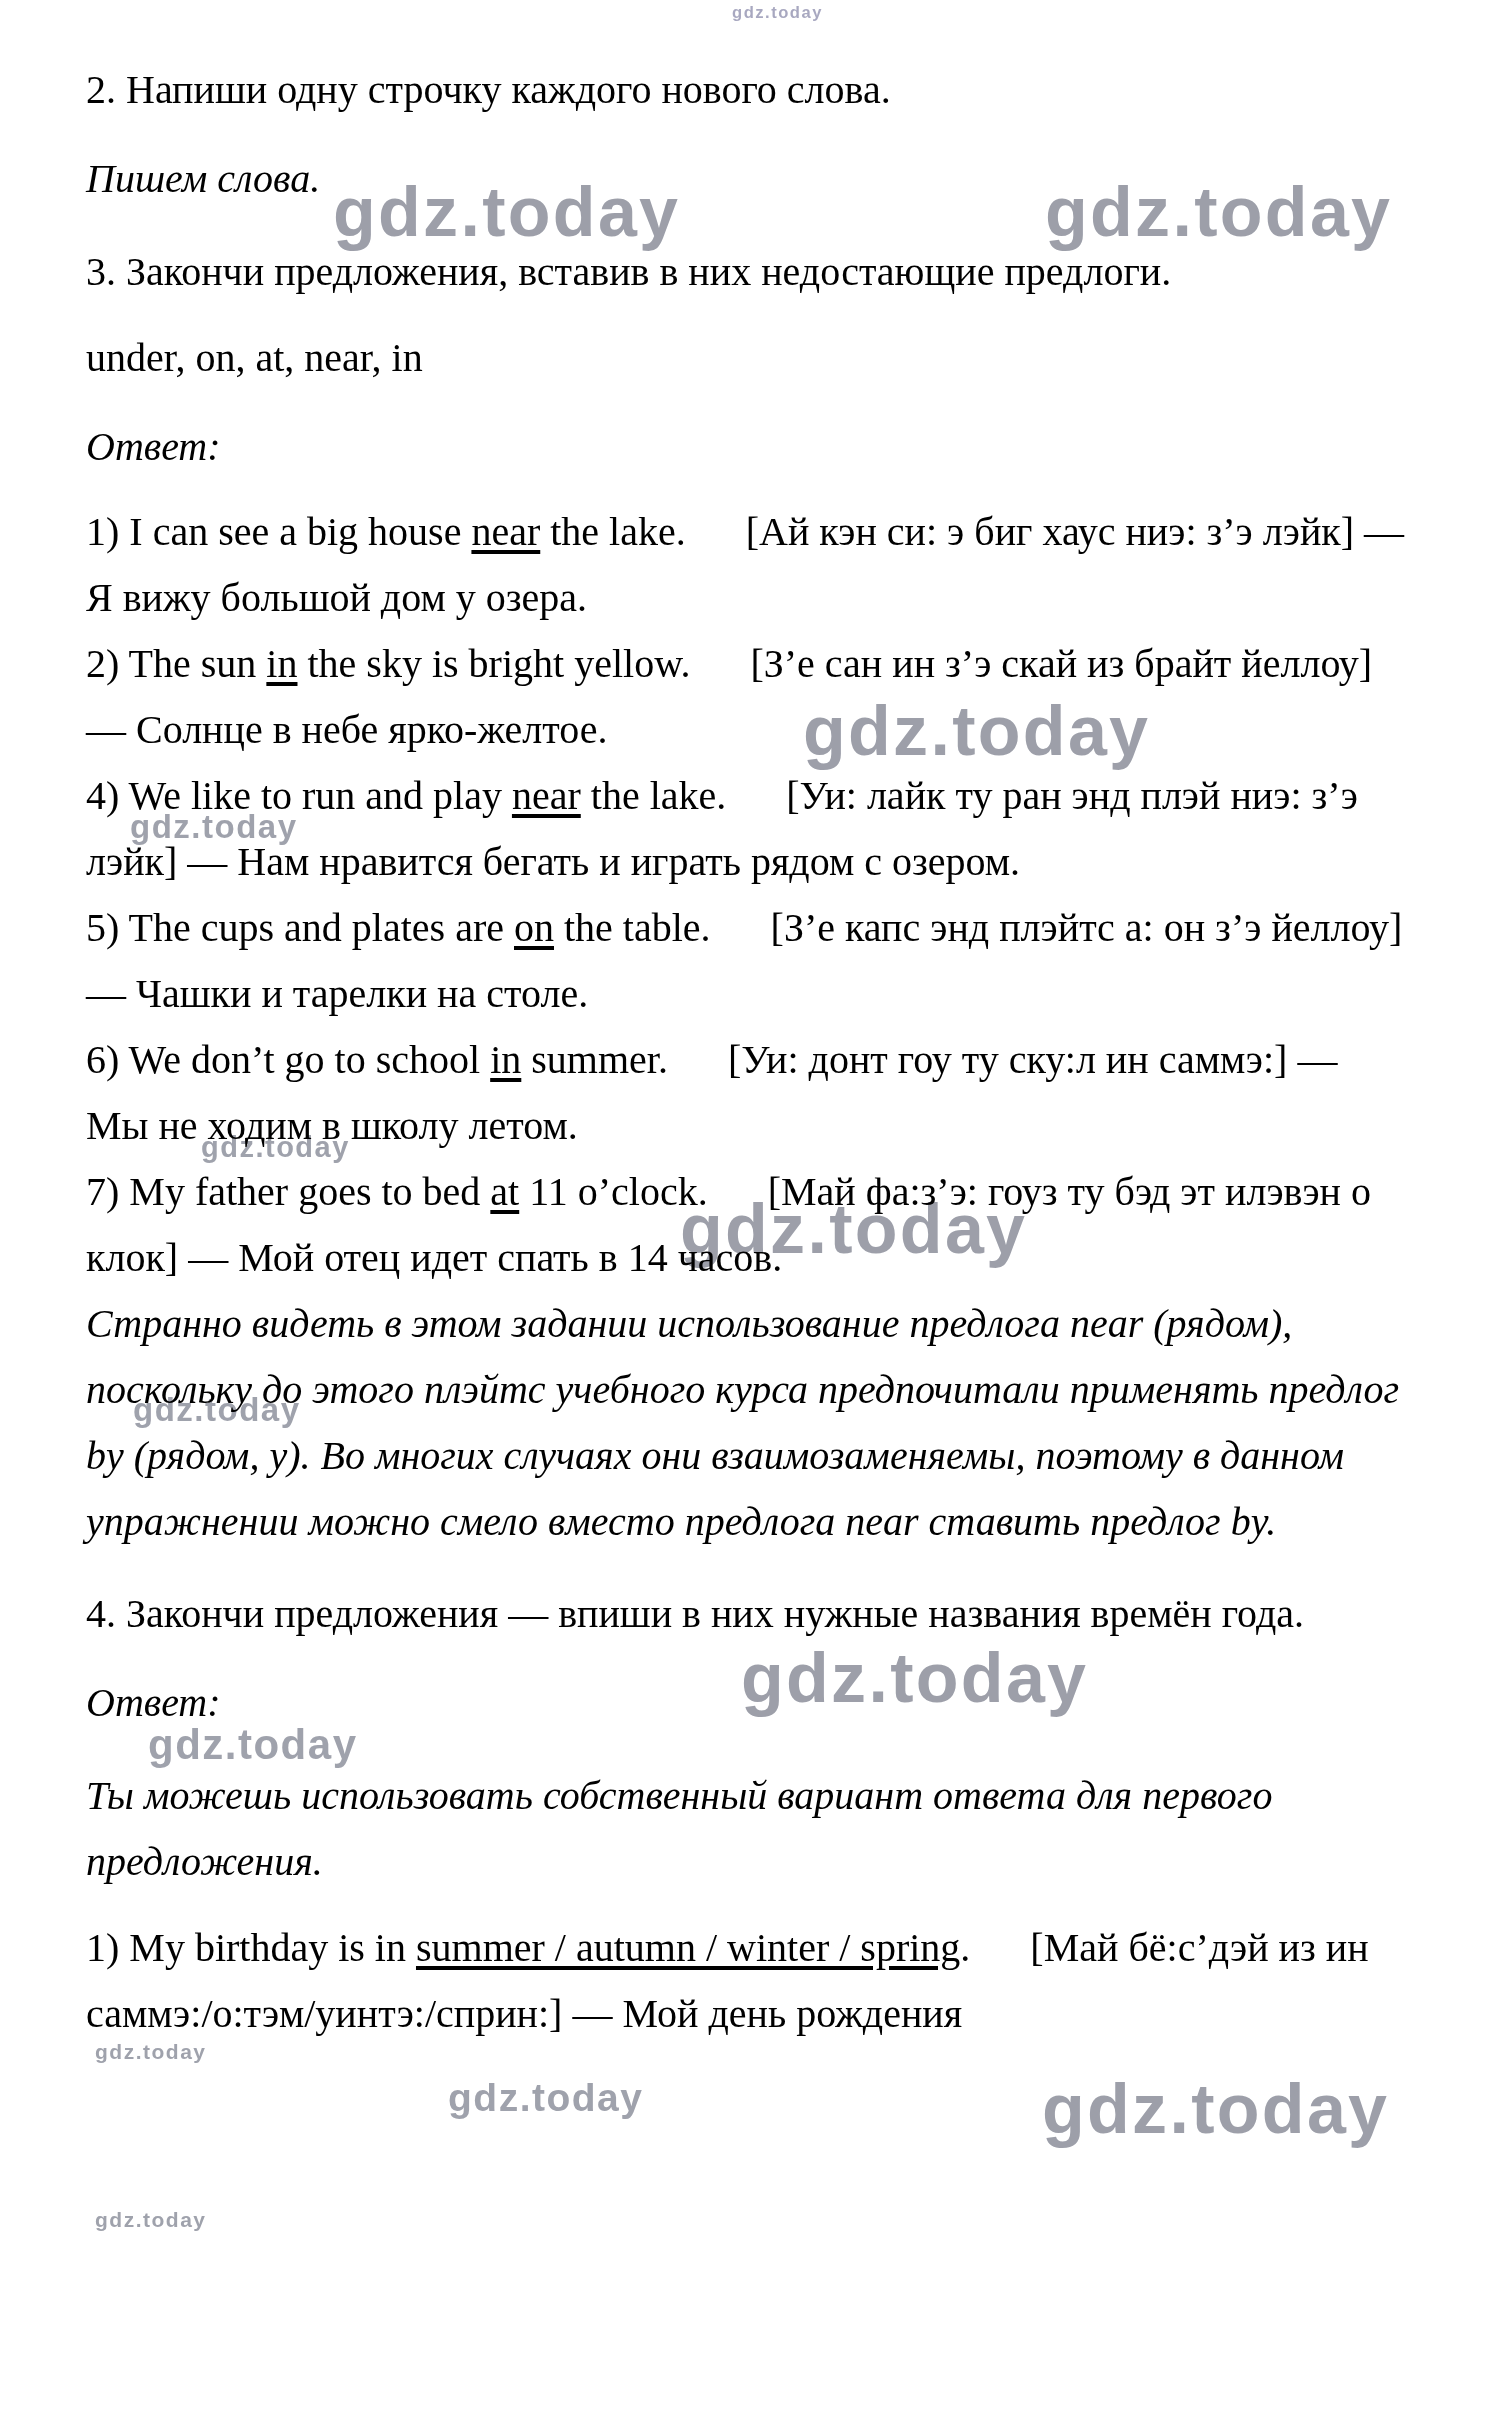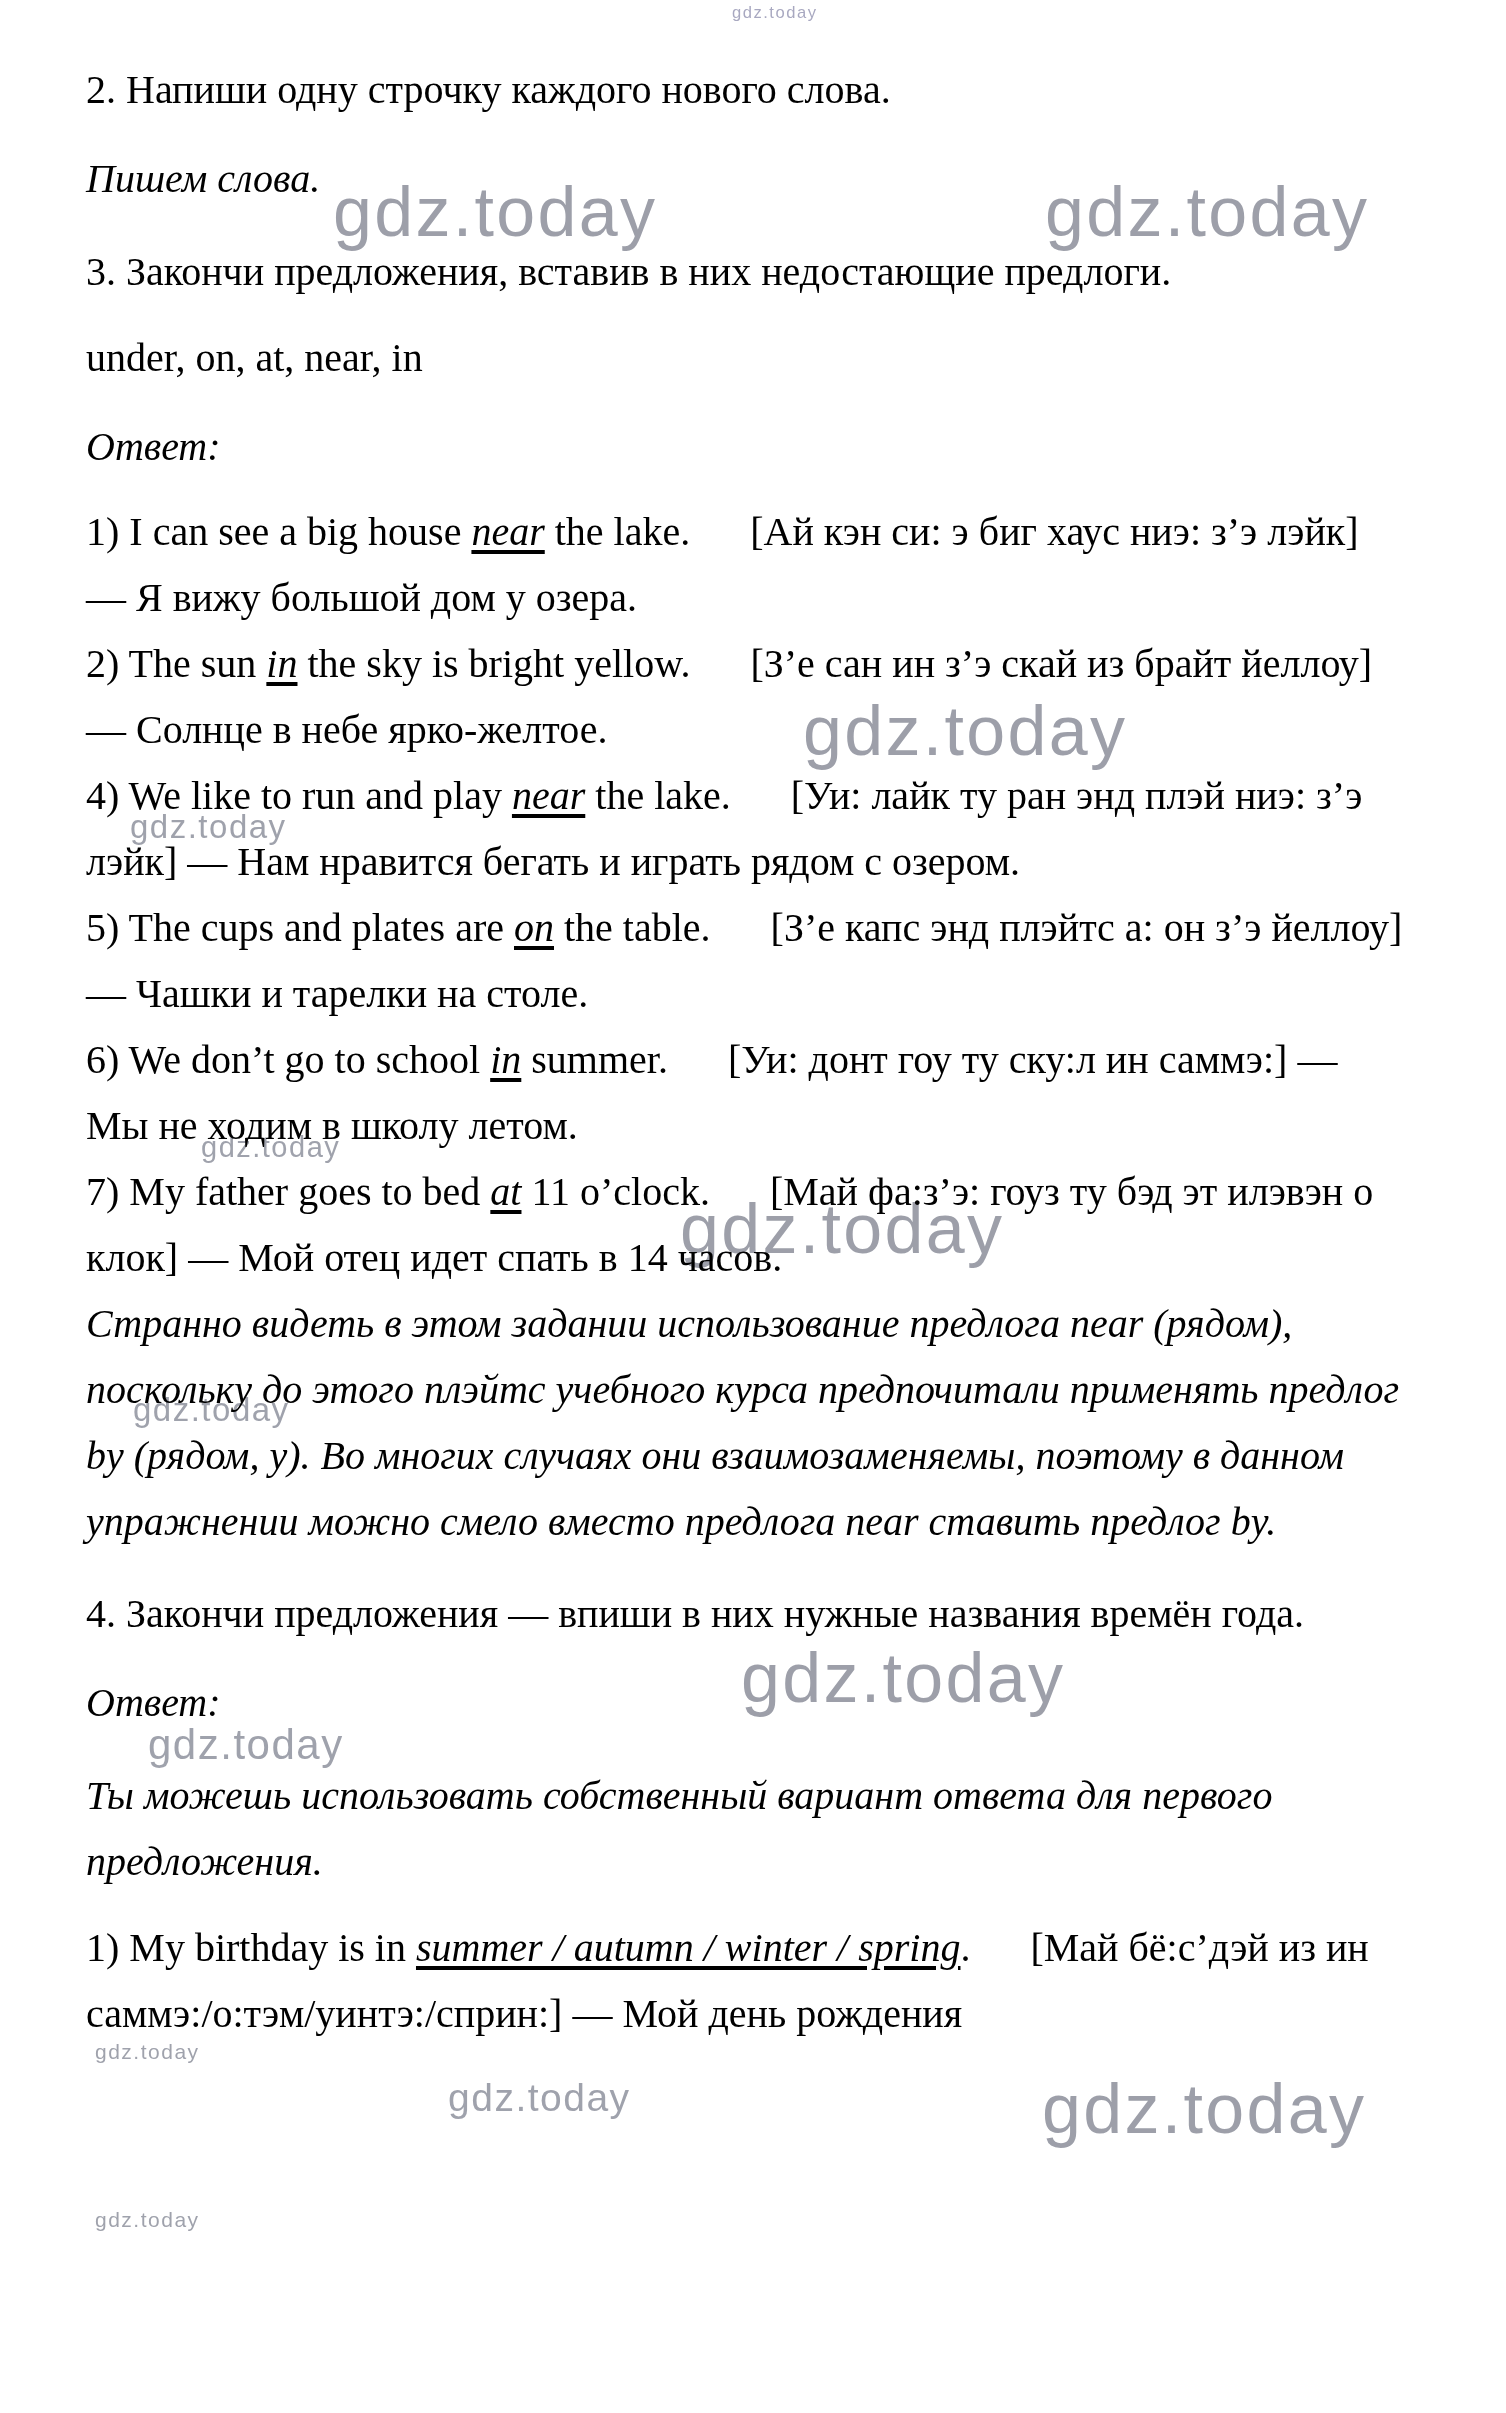--- a/index.html
+++ b/index.html
@@ -20,30 +20,30 @@
     z-index: 1;
     padding: 57px 100px 0 86px;
     font-size: 40px;
     line-height: 66px;
   }
   .content p { margin: 0; }
   .mb-sm { margin-bottom: 19.7px !important; }
   .mb-md { margin-bottom: 23px !important; }
   .mb-lg { margin-bottom: 27px !important; }
   .italic { font-style: italic; }
-  .u { text-decoration: underline; text-underline-offset: 5.3px; font-style: italic; }
+  .u { text-decoration: underline; text-underline-offset: 5.3px; }
   .sp { display: inline-block; width: 60px; }
   .h4 { max-width: 1270px; }
   .note { margin-bottom: 26px !important; }
 
   .wm {
     position: absolute;
     z-index: 0;
     font-family: "Liberation Sans", sans-serif;
-    font-weight: 400;
+    font-weight: 700;
     color: #8f929e;
     letter-spacing: 1.5px;
     white-space: nowrap;
     opacity: 0.85;
   }
   .wm.lg { font-size: 70px; letter-spacing: 2.3px; color: #8c8f9b; }
 </style>
 </head>
 <body>
 

